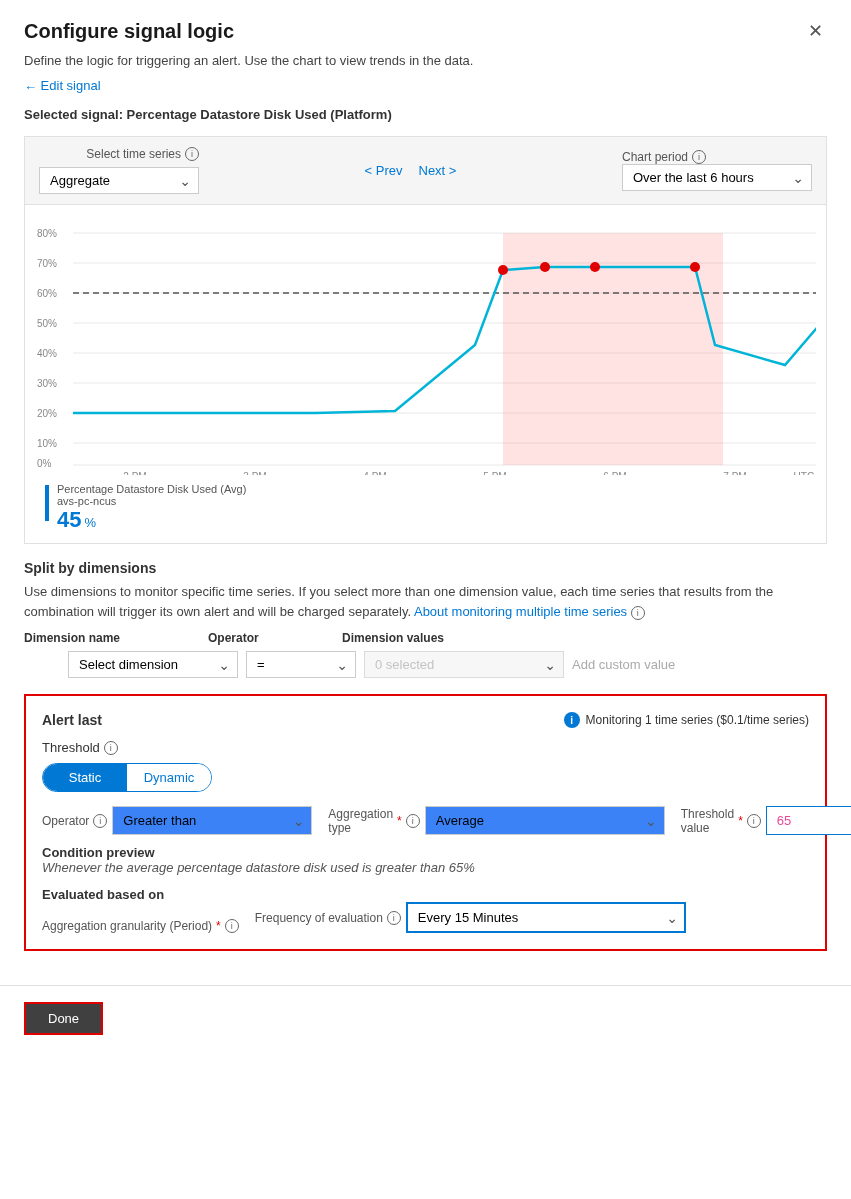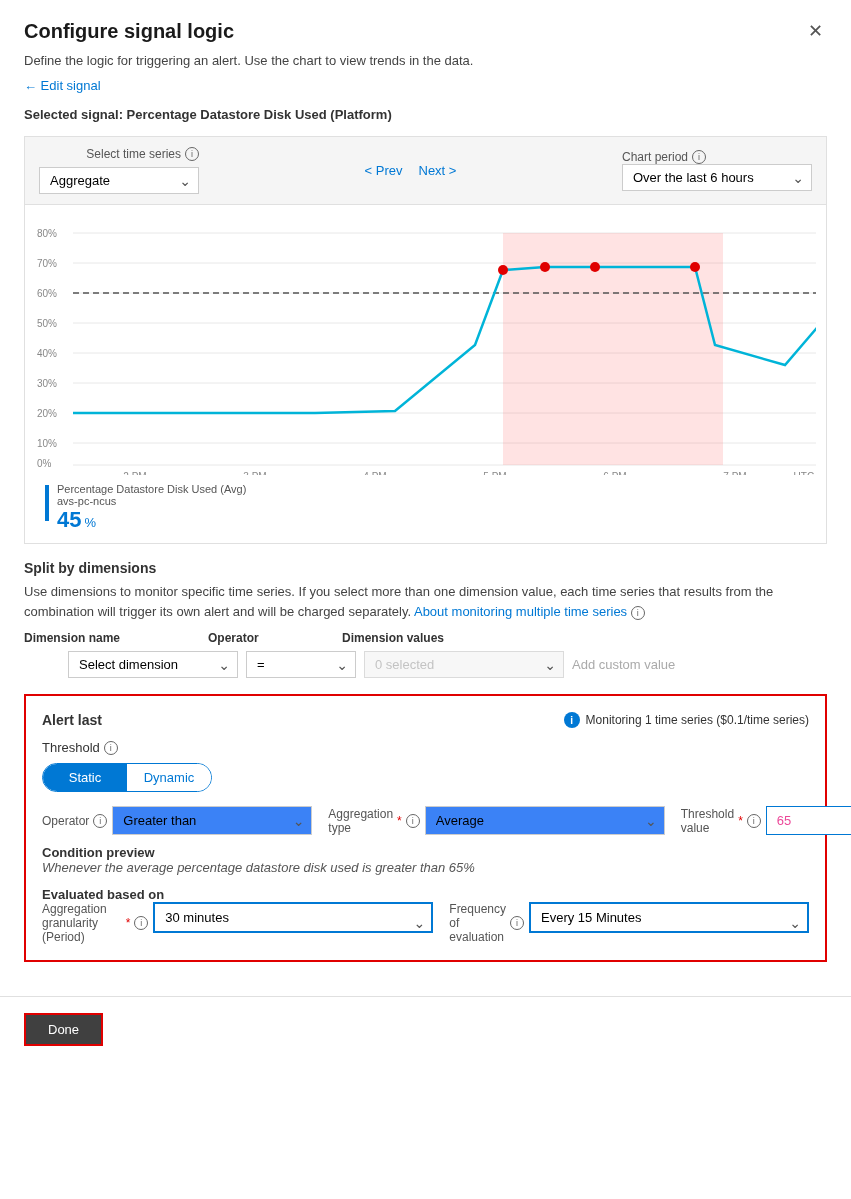--- a/index.html
+++ b/index.html
@@ -566,25 +566,20 @@
 
     <div class="evaluated-title">Evaluated based on</div>
 
     <div class="eval-row">
       <div class="form-group">
         <div class="form-label">
           <span>Aggregation granularity (Period)</span>
           <span class="req">*</span>
           <span class="info-circle">i</span>
         </div>
-        <div class="select-container">
-          <select class="eval-select" style="min-width:280px; border:2px solid #0078d4;">
-            <option>30 minutes</option>
-          </select>
-        </div>
       </div>
 
       <div class="form-group">
         <div class="form-label">
           <span>Frequency of evaluation</span>
           <span class="info-circle">i</span>
         </div>
         <div class="select-container">
           <select class="eval-select" style="min-width:280px; border:2px solid #0078d4;">
             <option>Every 15 Minutes</option>

